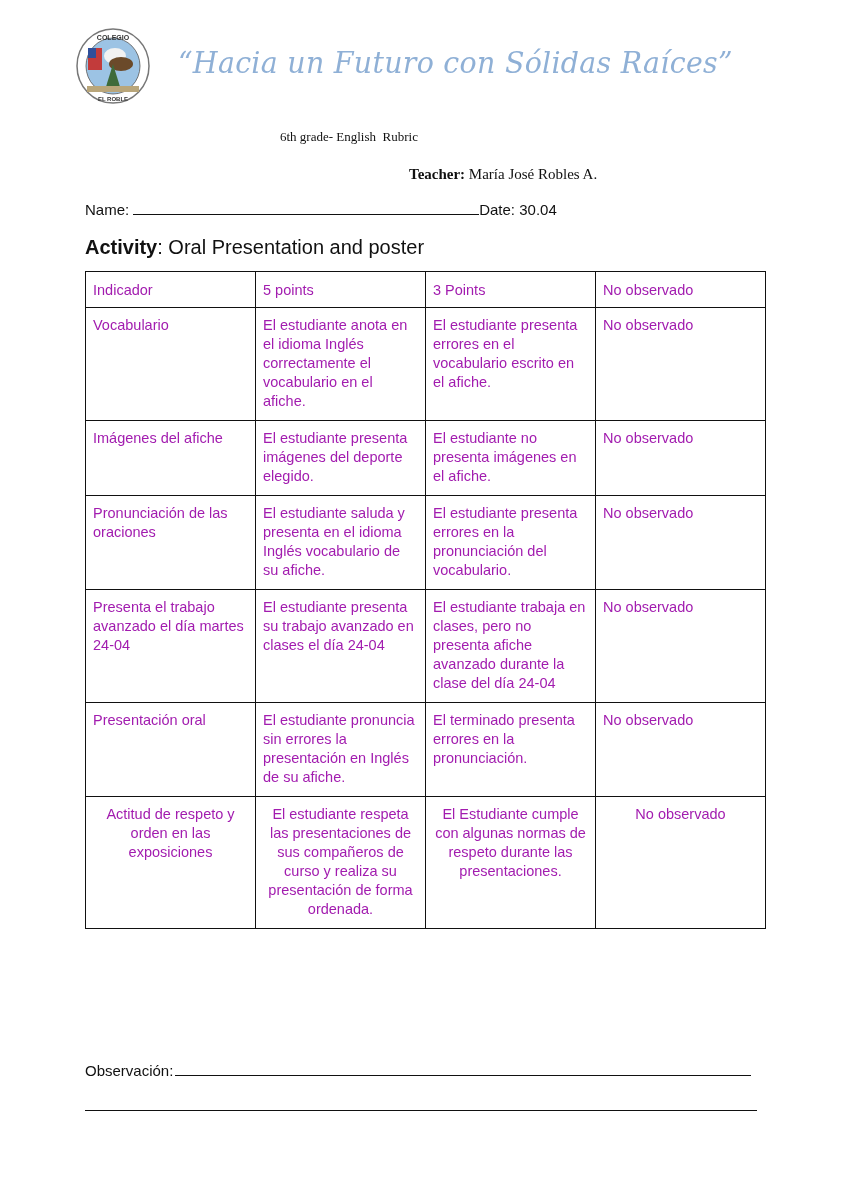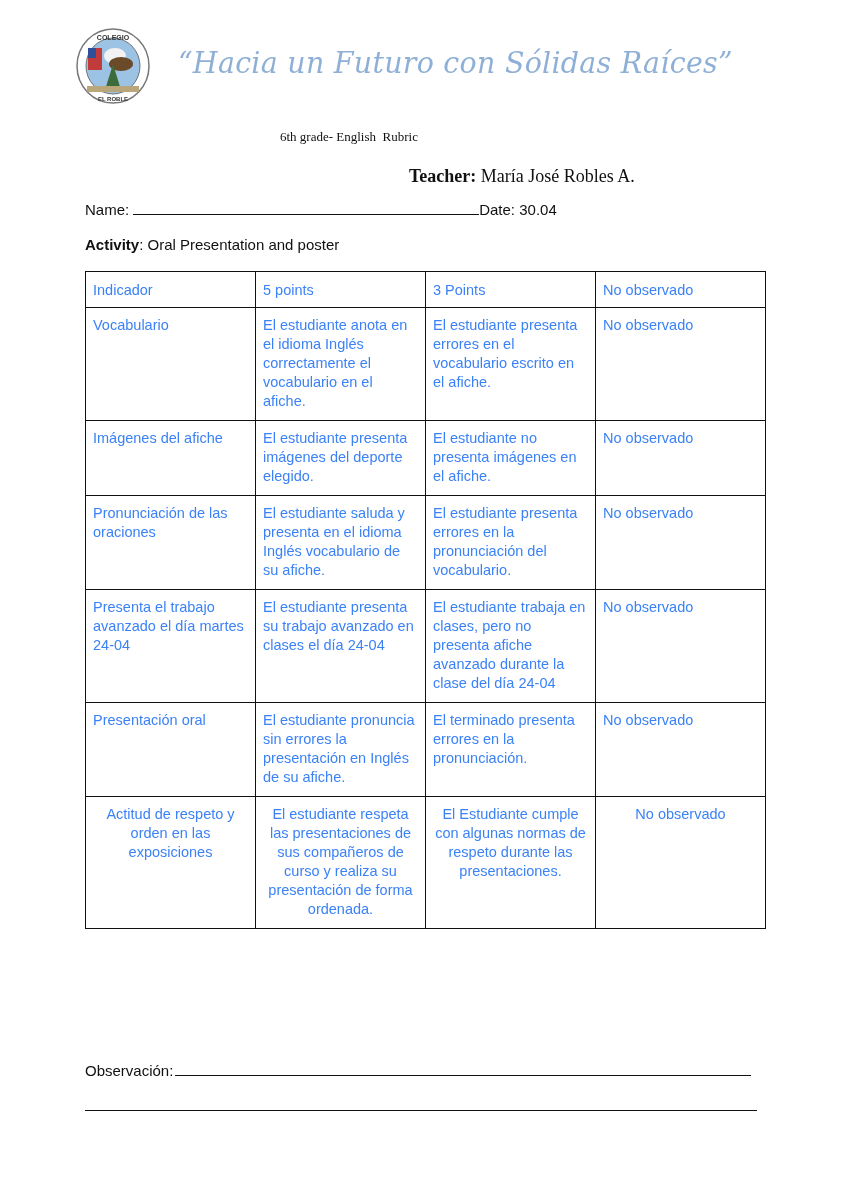--- a/index.html
+++ b/index.html
@@ -5,29 +5,29 @@
   html, body { margin:0; padding:0; background:#ffffff; }
   body { width:849px; height:1200px; position:relative; overflow:hidden;
          font-family:"Liberation Sans", sans-serif; color:#111; }
   .logo { position:absolute; left:75px; top:28px; width:76px; height:76px; }
   .motto { position:absolute; left:178px; top:46px; font-family:"DejaVu Serif", serif;
            font-style:italic; font-size:29px; color:#8fb0d6; letter-spacing:0.3px; white-space:nowrap;
            transform:scaleX(0.98); transform-origin:left; }
   .title { position:absolute; left:280px; top:129px; font-family:"Liberation Serif", serif;
            font-weight:normal; font-size:13px; white-space:pre; }
   .teacher { position:absolute; left:409px; top:166px; font-family:"Liberation Serif", serif;
-             font-size:18px; white-space:nowrap; }
+             font-size:15px; white-space:nowrap; }
   .teacher b { font-weight:bold; }
   .name-line { position:absolute; left:85px; top:201px; font-size:15px; white-space:nowrap; }
   .blank { display:inline-block; width:346px; border-bottom:1px solid #111; height:12px; vertical-align:baseline; margin-left:4px; }
-  .activity { position:absolute; left:85px; top:236px; font-size:15px; white-space:nowrap; }
+  .activity { position:absolute; left:85px; top:236px; font-size:20px; white-space:nowrap; }
   .activity b { font-weight:bold; }
   table.rubric { position:absolute; left:85px; top:271px; width:680px; border-collapse:collapse; table-layout:fixed; }
   table.rubric td { border:1.5px solid #111; vertical-align:top; padding:8px 7px 9px 7px;
-                    font-size:14.5px; line-height:19px; color:#3b82f6; }
+                    font-size:14.5px; line-height:19px; color:#a21caf; }
   table.rubric tr.head td { padding:9px 7px 7px 7px; }
   .obs { position:absolute; left:85px; top:1062px; font-size:15px; white-space:nowrap; }
   .obs-blank { display:inline-block; width:576px; border-bottom:1px solid #111; height:12px; margin-left:2px; }
   .obs-line2 { position:absolute; left:85px; top:1110px; width:672px; border-bottom:1px solid #111; }
 </style>
 </head>
 <body>
 
 <svg class="logo" viewBox="0 0 76 76">
   <ellipse cx="38" cy="38" rx="36" ry="37" fill="#ffffff" stroke="#777" stroke-width="1.5"></ellipse>

